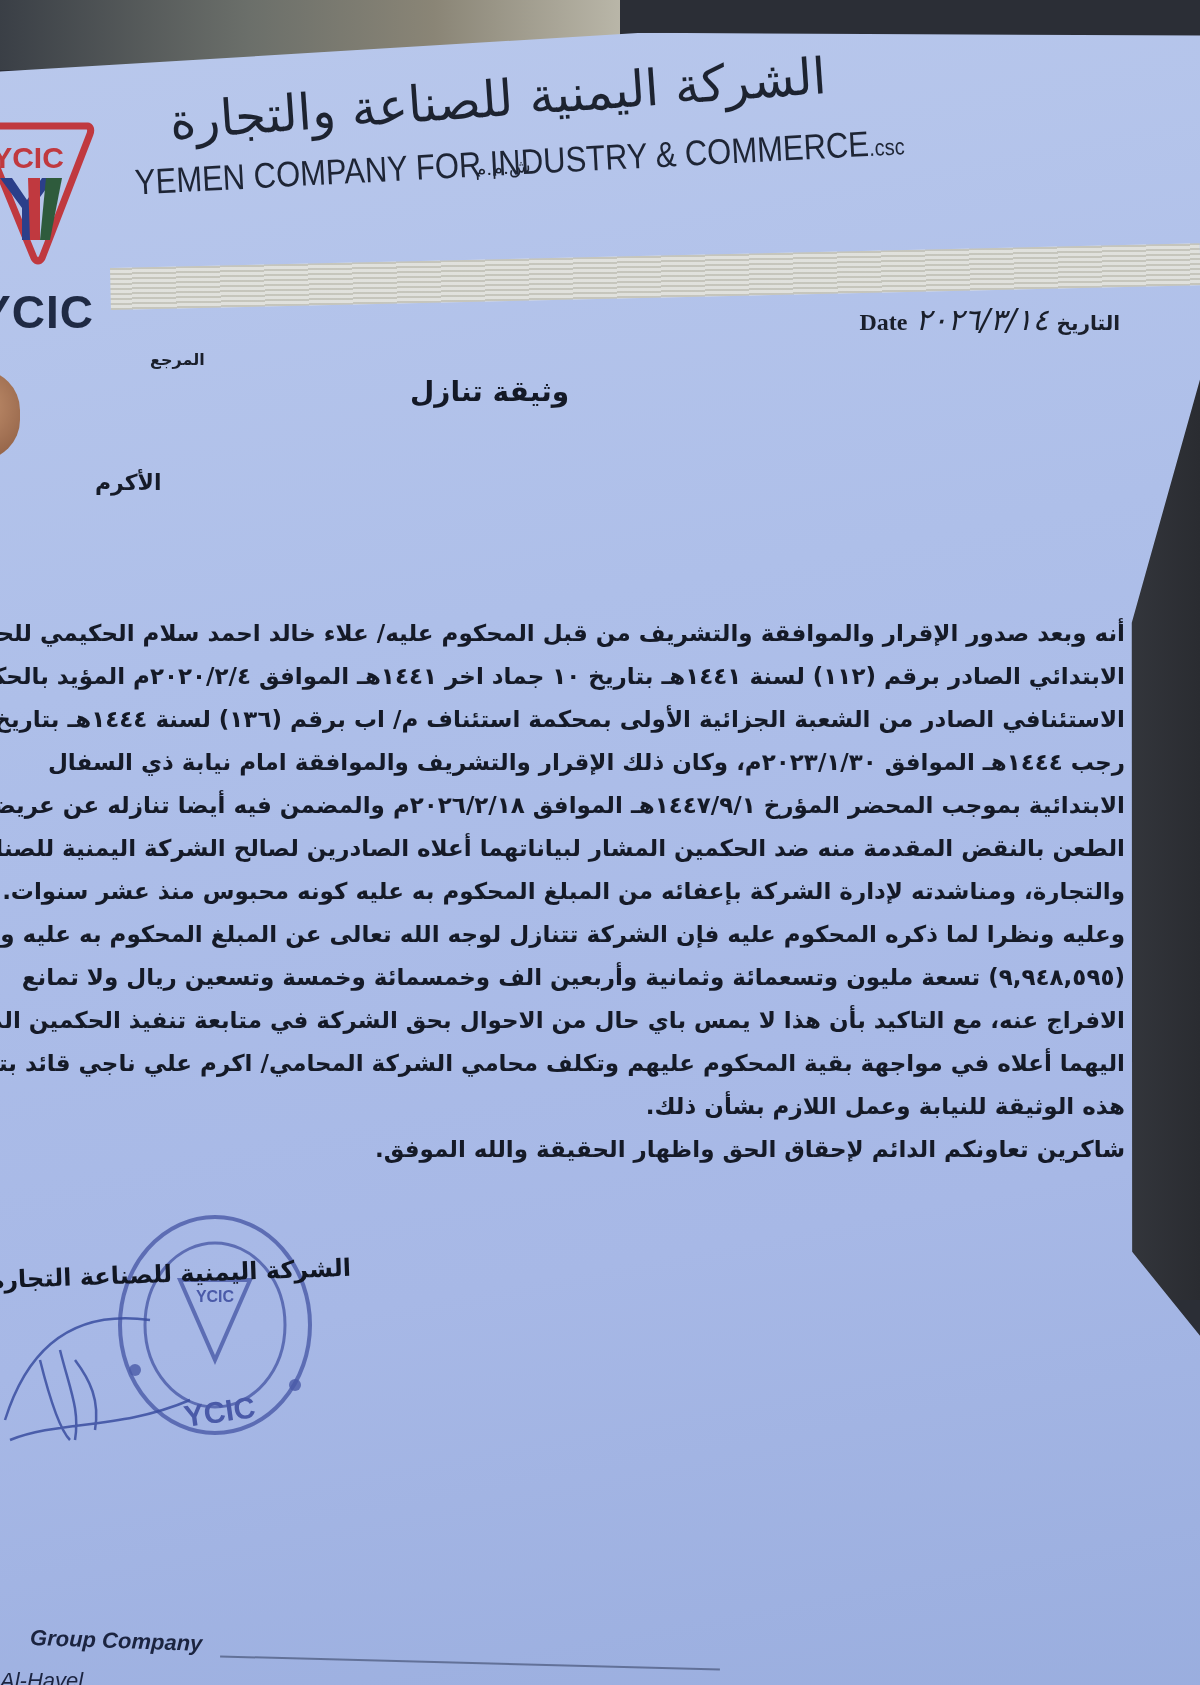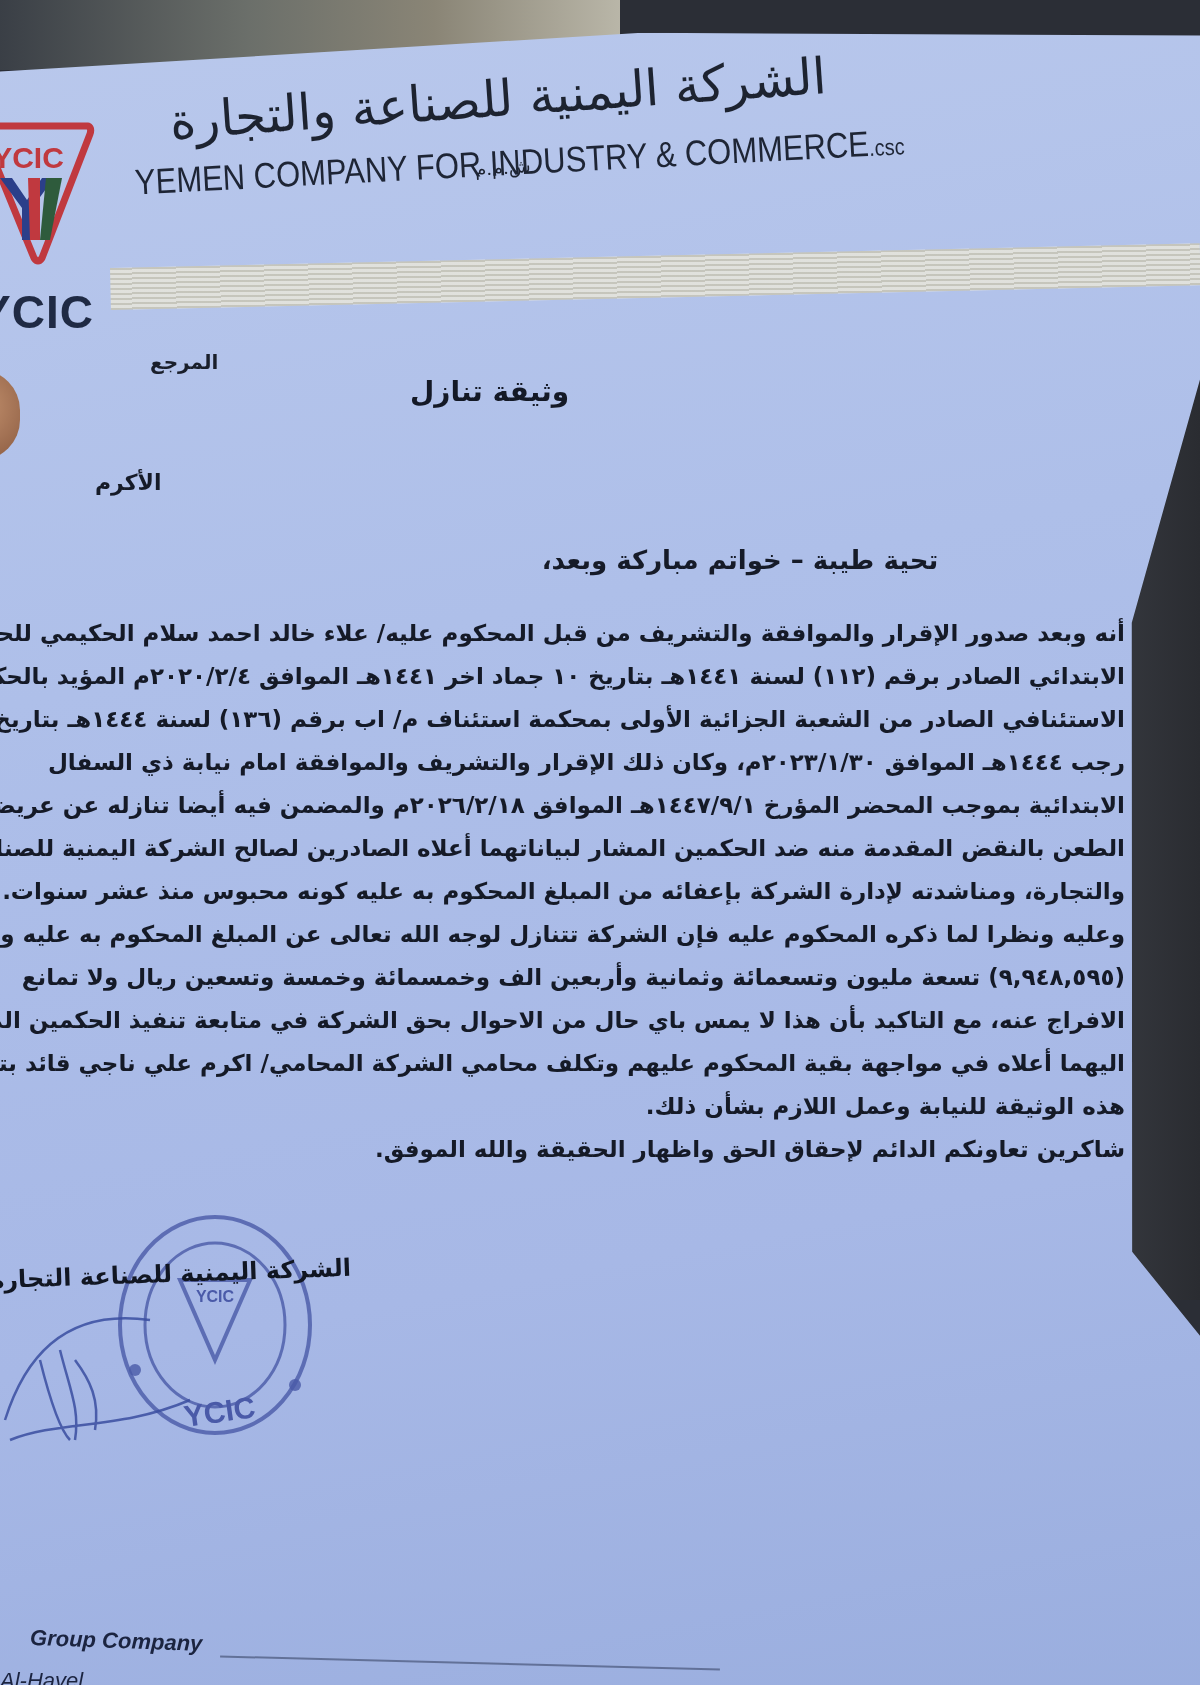--- a/index.html
+++ b/index.html
@@ -55,21 +55,21 @@
 
     
     .date-row {
       position: absolute; right: 80px; top: 302px; display: flex; align-items: baseline; gap: 8px;
       color: #1a1f2b;
     }
     .date-label-en { font-family: "Liberation Serif", serif; font-weight: bold; font-size: 24px; }
     .date-value { font-family: "DejaVu Sans", sans-serif; font-size: 30px; font-style: italic; }
     .date-label-ar { font-family: "DejaVu Sans", sans-serif; font-weight: bold; font-size: 20px; direction: rtl; }
     .ref-label {
-      position: absolute; left: 150px; top: 350px; font-size: 20px; font-weight: bold; color: #1a1f2b; direction: rtl;
+      position: absolute; left: 150px; top: 350px; font-size: 16px; font-weight: bold; color: #1a1f2b; direction: rtl;
     }
 
     
     .doc-title {
       position: absolute; left: 410px; top: 375px; font-size: 28px; font-weight: bold; color: #141926; direction: rtl;
     }
     .addressee {
       position: absolute; right: 215px; top: 455px; font-size: 28px; font-weight: bold; color: #161b28; direction: rtl;
     }
     .addressee-honorific {
@@ -137,25 +137,29 @@
 
     <div class="company-ar">
       <span>الشركة اليمنية للصناعة والتجارة</span>
       <span class="company-ar-suffix">ش.م.م</span>
     </div>
     <div class="company-en">
       <span>YEMEN COMPANY FOR INDUSTRY &amp; COMMERCE</span><span class="company-en-suffix">.csc</span>
     </div>
     <div class="header-rule"></div>
 
+    <div class="date-row">
+      <span class="date-label-en">Date</span>
+      <span class="date-value">٢٠٢٦/٣/١٤</span>
+      <span class="date-label-ar">التاريخ</span>
+    </div>
     <div class="ref-label">المرجع</div>
 
     <div class="doc-title">وثيقة تنازل</div>
     <div class="addressee-honorific">الأكرم</div>
-    <div class="greeting">تحية طيبة – خواتم مباركة وبعد،</div>
 
     <div class="body-text">
       <div class="body-line">أنه وبعد صدور الإقرار والموافقة والتشريف من قبل المحكوم عليه/ علاء خالد احمد سلام الحكيمي للحكم</div>
       <div class="body-line">الابتدائي الصادر برقم (١١٢) لسنة ١٤٤١هـ بتاريخ ١٠ جماد اخر ١٤٤١هـ الموافق ٢٠٢٠/٢/٤م المؤيد بالحكم</div>
       <div class="body-line">الاستئنافي الصادر من الشعبة الجزائية الأولى بمحكمة استئناف م/ اب برقم (١٣٦) لسنة ١٤٤٤هـ بتاريخ</div>
       <div class="body-line">رجب ١٤٤٤هـ الموافق ٢٠٢٣/١/٣٠م، وكان ذلك الإقرار والتشريف والموافقة امام نيابة ذي السفال</div>
       <div class="body-line">الابتدائية بموجب المحضر المؤرخ ١٤٤٧/٩/١هـ الموافق ٢٠٢٦/٢/١٨م والمضمن فيه أيضا تنازله عن عريضة</div>
       <div class="body-line">الطعن بالنقض المقدمة منه ضد الحكمين المشار لبياناتهما أعلاه الصادرين لصالح الشركة اليمنية للصناعة</div>
       <div class="body-line">والتجارة، ومناشدته لإدارة الشركة بإعفائه من المبلغ المحكوم به عليه كونه محبوس منذ عشر سنوات.</div>
       <div class="body-line">وعليه ونظرا لما ذكره المحكوم عليه فإن الشركة تتنازل لوجه الله تعالى عن المبلغ المحكوم به عليه وقدره</div>

